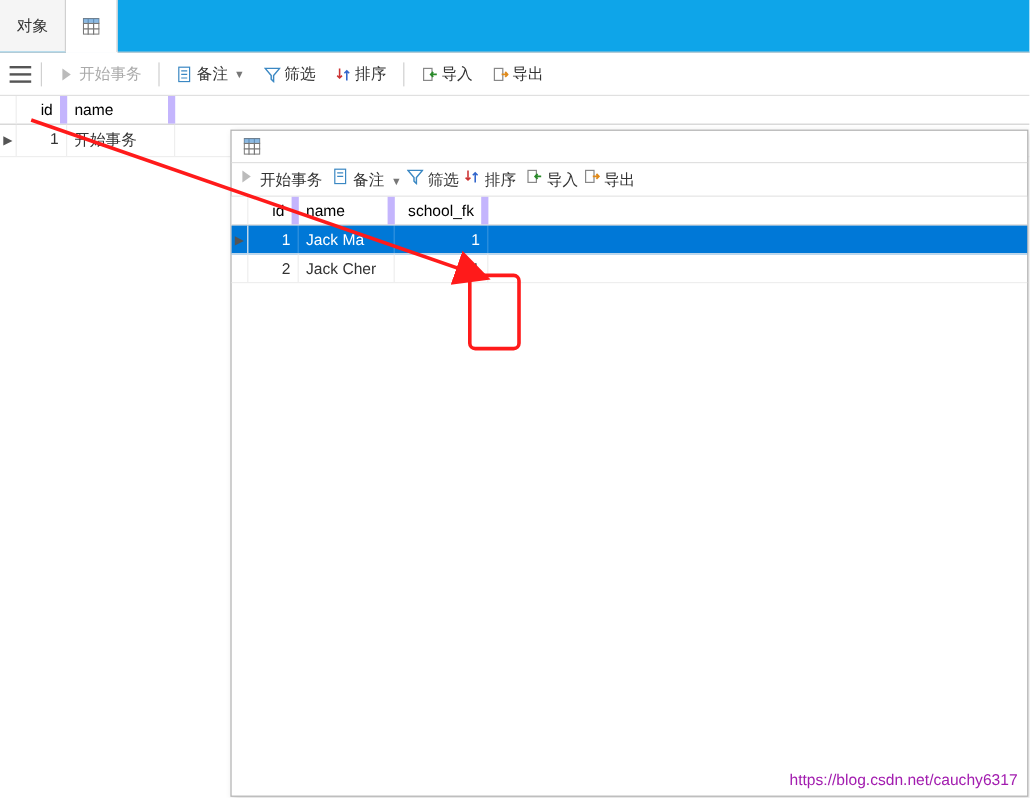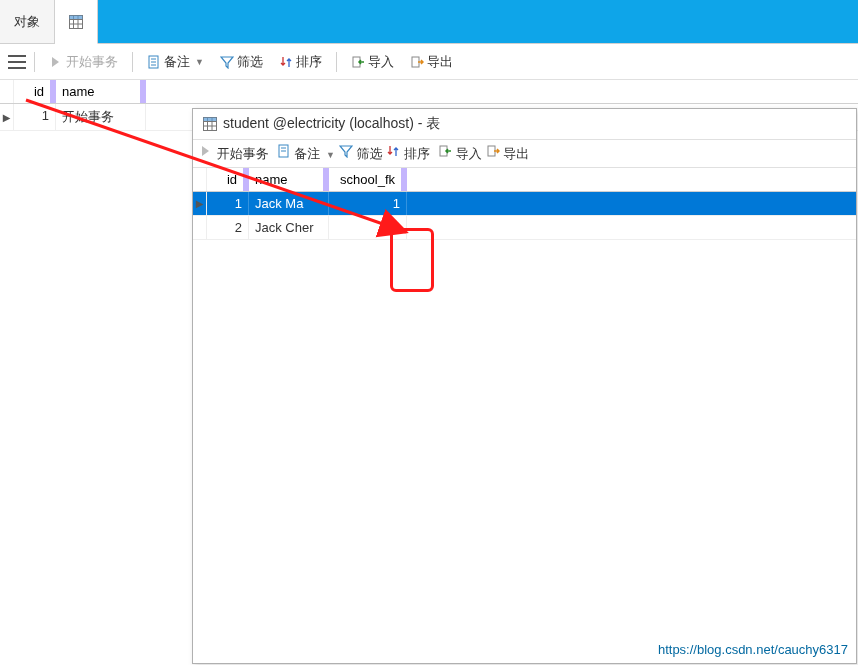--- a/index.html
+++ b/index.html
@@ -147,21 +147,21 @@
       pointer-events: none;
     }
     .arrow-svg {
       position: absolute;
       pointer-events: none;
     }
     .watermark {
       position: absolute;
       right: 10px;
       bottom: 8px;
-      color: #0369a1;
+      color: #a21caf;
       font-size: 13px;
     }
     .dropdown-caret { font-size: 9px; color: #777; margin-left: 2px; }
   </style>
 </head>
 <body>
 
 <div class="main-tabs">
   <div class="tab">
     <span>对象</span>
@@ -264,21 +264,20 @@
     <span class="grid-icon">
       <svg viewBox="0 0 14 14">
           <rect x="0.5" y="0.5" width="13" height="13" fill="#fff" stroke="#777"></rect>
           <line x1="0" y1="4.5" x2="14" y2="4.5" stroke="#777"></line>
           <line x1="0" y1="9" x2="14" y2="9" stroke="#777"></line>
           <line x1="4.5" y1="0" x2="4.5" y2="14" stroke="#777"></line>
           <line x1="9" y1="0" x2="9" y2="14" stroke="#777"></line>
           <rect x="0.5" y="0.5" width="13" height="3.5" fill="#5a9bd5" opacity="0.7"></rect>
         </svg>
     </span>
-    <span>student @electricity (localhost) - 表</span>
   </div>
   <div class="sub-toolbar">
     <div class="tb-item disabled">
       <span class="icon-sm">
         <svg viewBox="0 0 14 14">
             <path d="M3 2 L10 7 L3 12 Z" fill="#bbb"></path>
           </svg>
       </span>
       <span>开始事务</span>
     </div>

